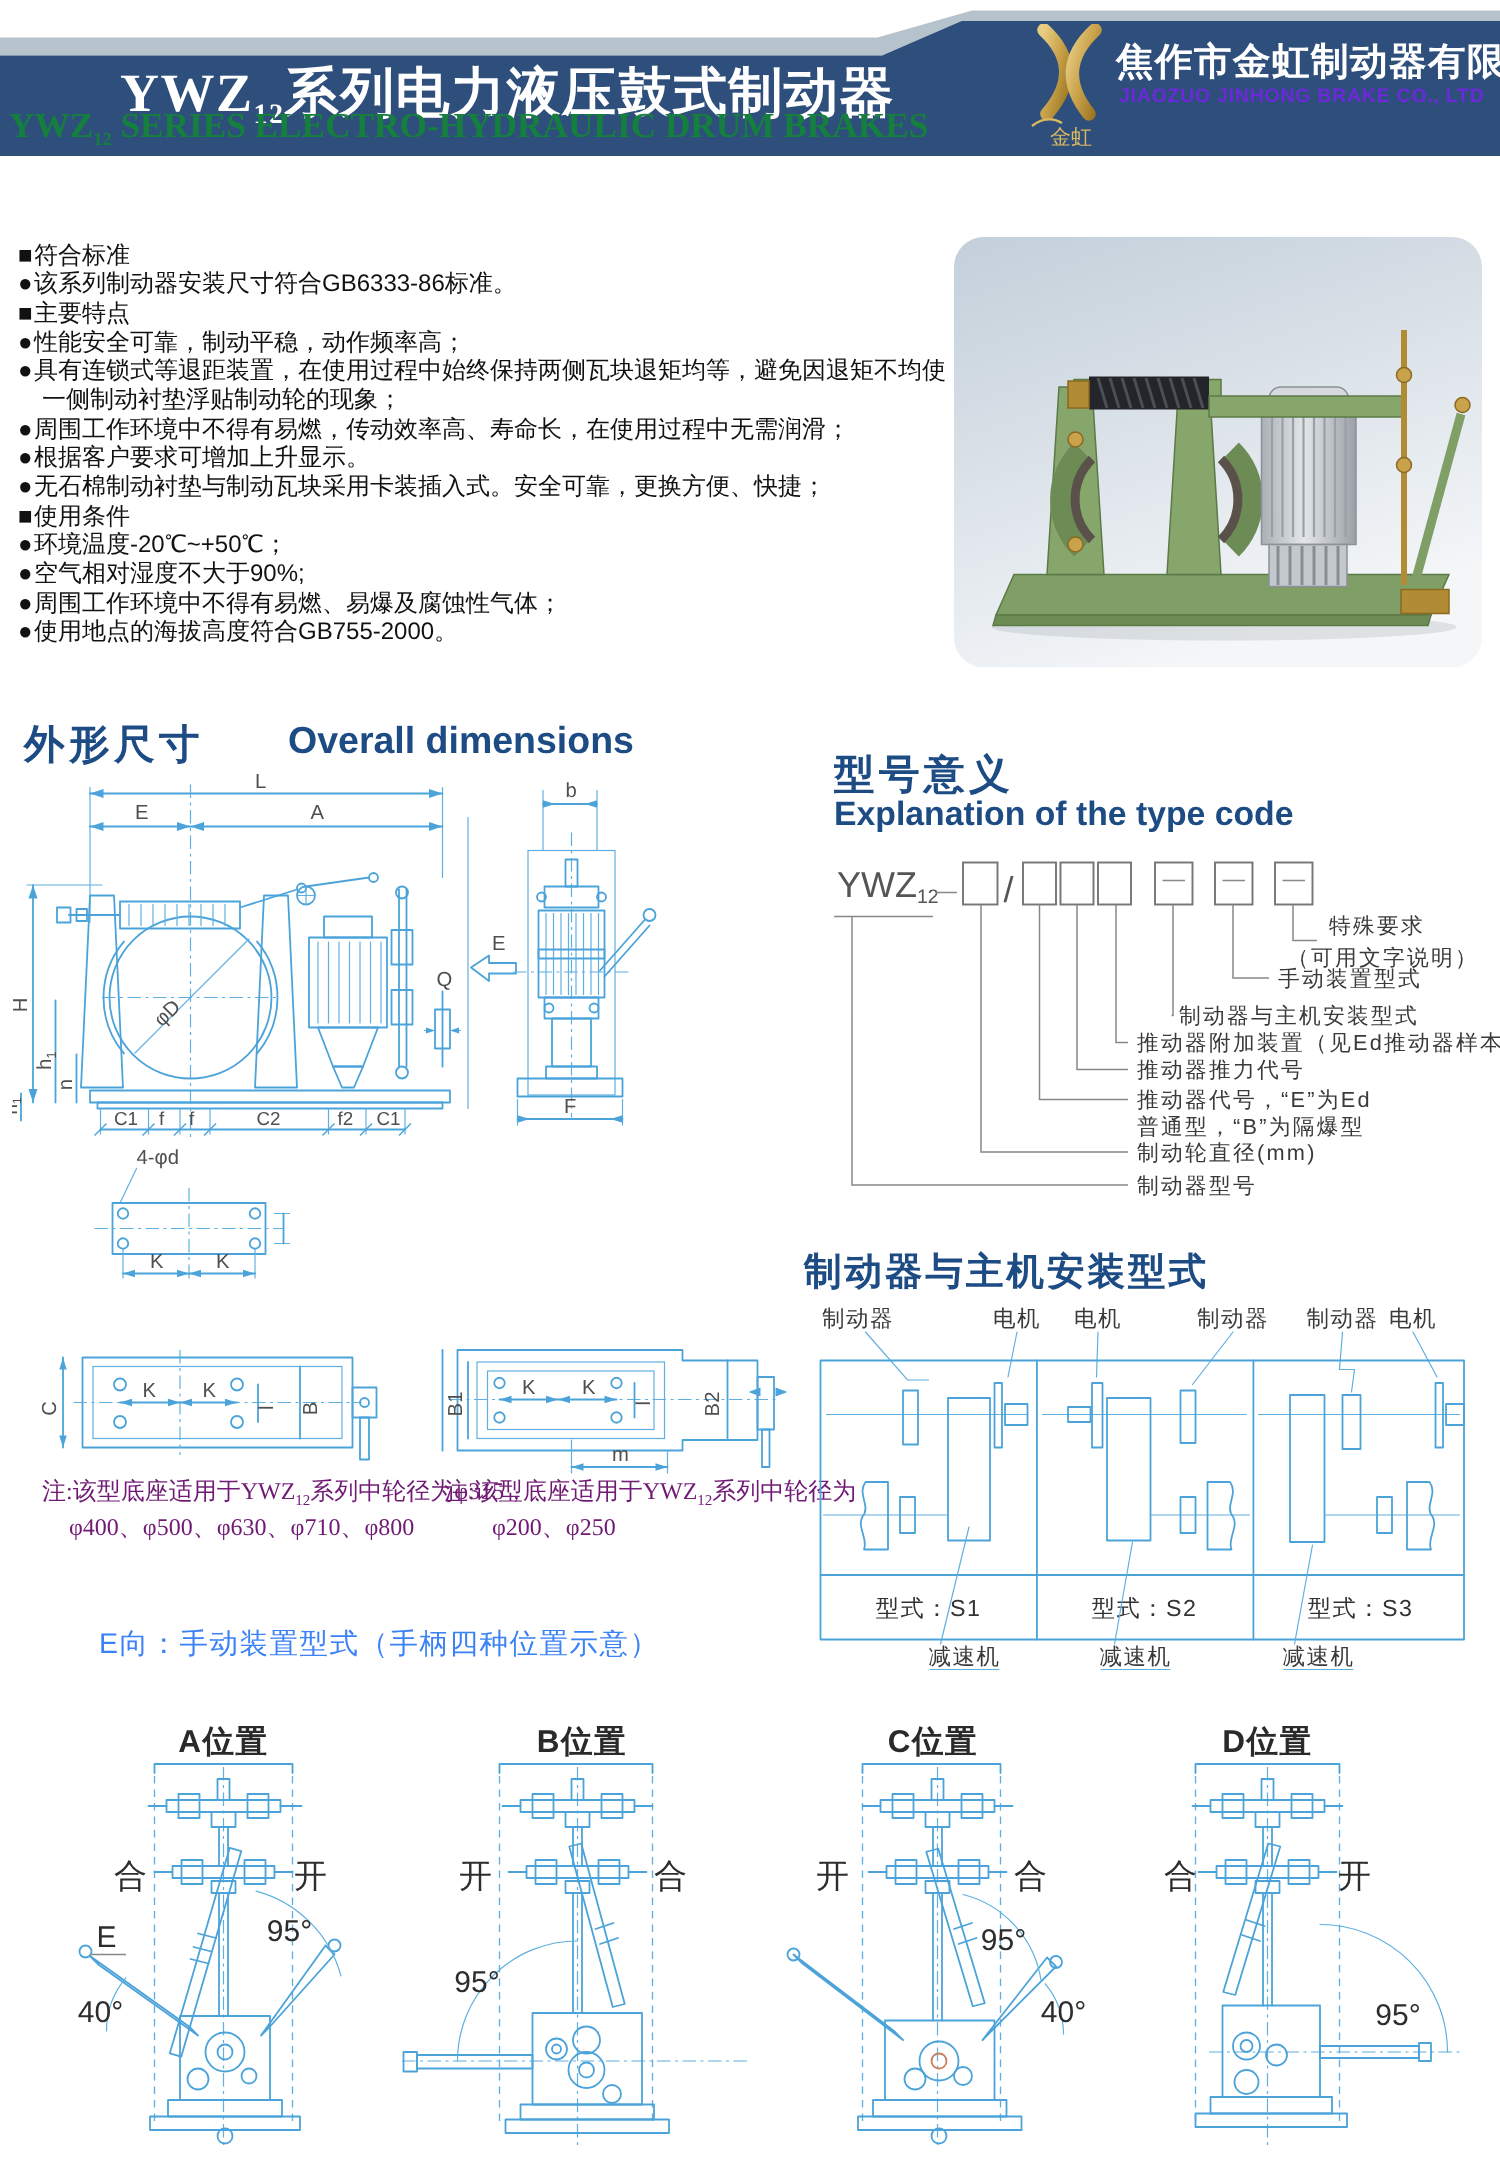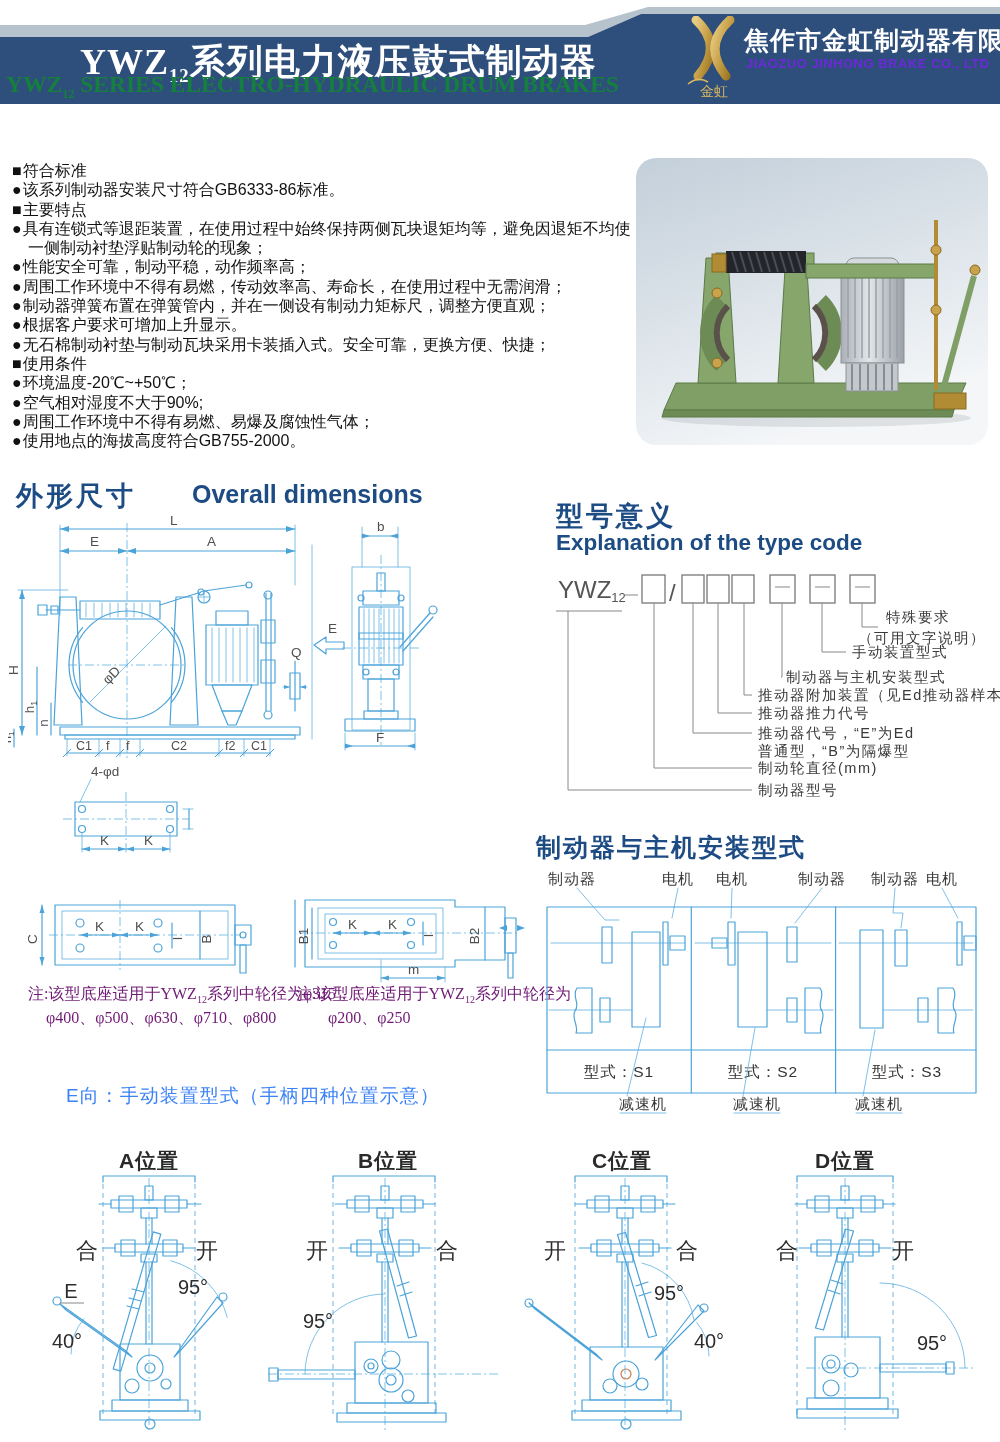--- a/index.html
+++ b/index.html
@@ -63,24 +63,23 @@
   <path d="M4,68 Q14,60 24,66" stroke="#d9b85e" stroke-width="1.6" fill="none"></path>
   <text x="16" y="80" font-size="14" fill="#d9b85e">金虹</text>
 </svg>
 <div class="abs company-zh">焦作市金虹制动器有限公司</div>
 <div class="abs company-en">JIAOZUO JINHONG BRAKE CO., LTD</div>
 
 <div class="abs features">
   <div class="feat"><span class="m">■</span><span>符合标准</span></div>
   <div class="feat"><span class="m">●</span><span>该系列制动器安装尺寸符合GB6333-86标准。</span></div>
   <div class="feat"><span class="m">■</span><span>主要特点</span></div>
+  <div class="feat"><span class="m">●</span><span>性能安全可靠，制动平稳，动作频率高；</span></div>
   <div class="feat"><span class="m">●</span><span>具有连锁式等退距装置，在使用过程中始终保持两侧瓦块退矩均等，避免因退矩不均使一侧制动衬垫浮贴制动轮的现象；</span></div>
-  <div class="feat"><span class="m">●</span><span>性能安全可靠，制动平稳，动作频率高；</span></div>
   <div class="feat"><span class="m">●</span><span>周围工作环境中不得有易燃，传动效率高、寿命长，在使用过程中无需润滑；</span></div>
-  <div class="feat"><span class="m">●</span><span>制动器弹簧布置在弹簧管内，并在一侧设有制动力矩标尺，调整方便直观；</span></div>
   <div class="feat"><span class="m">●</span><span>根据客户要求可增加上升显示。</span></div>
   <div class="feat"><span class="m">●</span><span>无石棉制动衬垫与制动瓦块采用卡装插入式。安全可靠，更换方便、快捷；</span></div>
   <div class="feat"><span class="m">■</span><span>使用条件</span></div>
   <div class="feat"><span class="m">●</span><span>环境温度-20℃~+50℃；</span></div>
   <div class="feat"><span class="m">●</span><span>空气相对湿度不大于90%;</span></div>
   <div class="feat"><span class="m">●</span><span>周围工作环境中不得有易燃、易爆及腐蚀性气体；</span></div>
   <div class="feat"><span class="m">●</span><span>使用地点的海拔高度符合GB755-2000。</span></div>
 </div>
 
 <svg class="abs" style="left:636px;top:158px" width="352" height="287">

